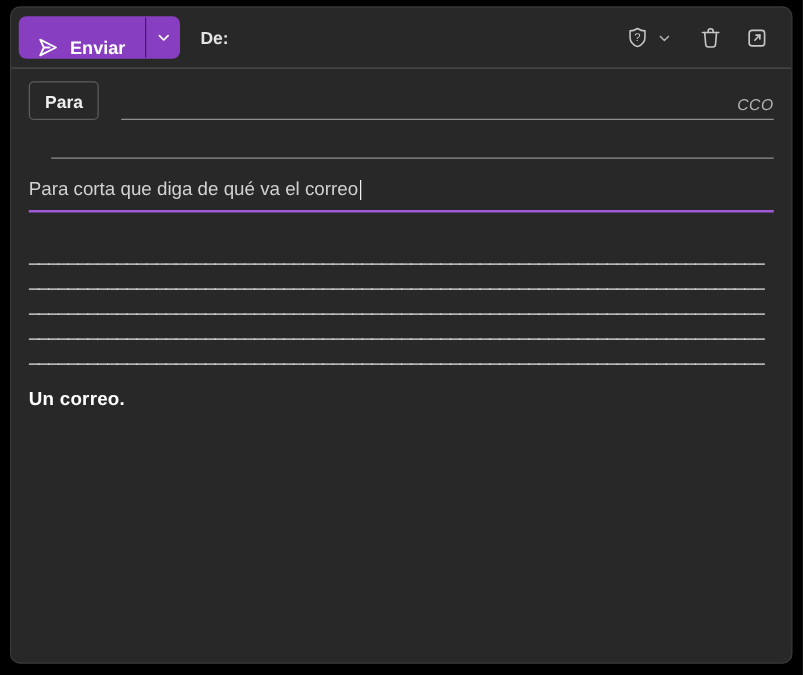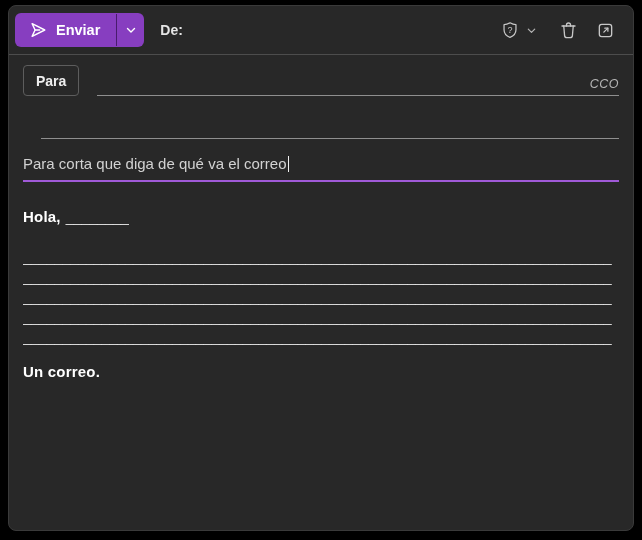--- a/index.html
+++ b/index.html
@@ -30,21 +30,21 @@
   .send-split {
     display: flex;
     align-items: stretch;
     background: var(--accent, #873EC0);
     border-radius: 6px;
     height: 34px;
     overflow: hidden;
   }
   .send-main {
     display: flex;
-    align-items: center;
+    align-items: flex-end;
     gap: 9px;
     padding: 0 16px 0 14px;
     background: transparent;
     border: none;
     color: #ffffff;
     font-family: inherit;
     font-size: 14.5px;
     font-weight: 700;
     cursor: pointer;
   }
@@ -85,21 +85,20 @@
     cursor: pointer;
     padding: 0;
   }
   .shield-group { display: flex; align-items: center; gap: 7px; margin-right: 22px; }
   .trash-btn { margin-right: 18px; }
   
   .fields { padding: 10px 14px 0 14px; }
   .field-row {
     display: flex;
     align-items: flex-start;
-    margin-bottom: 12px;
   }
   .pill-btn {
     background: transparent;
     border: 1px solid #5d5d5d;
     border-radius: 4px;
     color: #efefef;
     font-family: inherit;
     font-size: 14px;
     font-weight: 600;
     height: 31px;
@@ -244,23 +243,20 @@
     <div class="field-row">
       <div class="field-line"></div>
     </div>
   </div>
 
   <div class="subject-row">
     <span class="subject-text">Para corta que diga de qué va el correo</span><span class="caret"></span>
   </div>
 
   <div class="mail-body">
-    <div class="body-line greeting-line">
-      <span class="bold-label">Hola,</span><span class="blank">________</span>
-    </div>
     <div class="body-line"><span class="blank-full">___________________________________________________________________________</span></div>
     <div class="body-line"><span class="blank-full">___________________________________________________________________________</span></div>
     <div class="body-line"><span class="blank-full">___________________________________________________________________________</span></div>
     <div class="body-line"><span class="blank-full">___________________________________________________________________________</span></div>
     <div class="body-line"><span class="blank-full">___________________________________________________________________________</span></div>
     <div class="body-line closing-line">
       <span class="bold-label">Un correo.</span>
     </div>
   </div>
 

